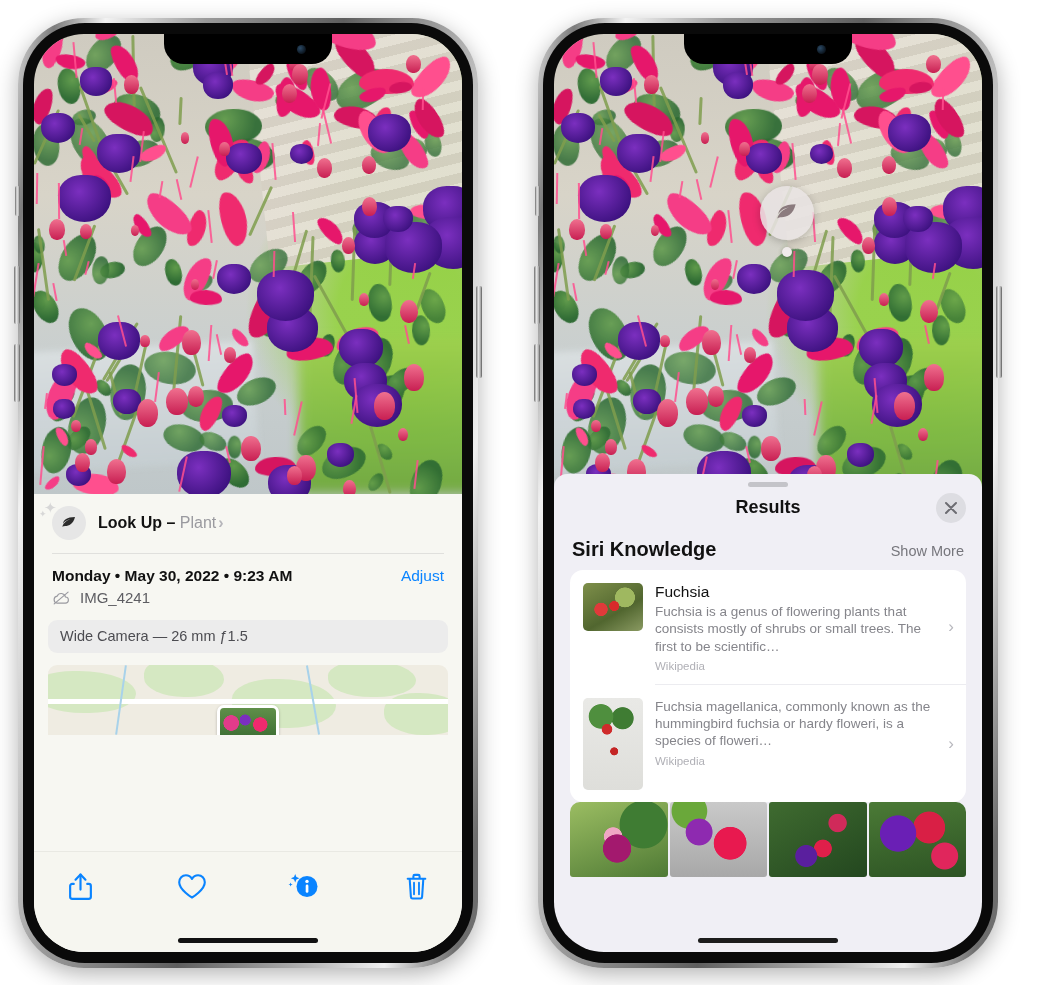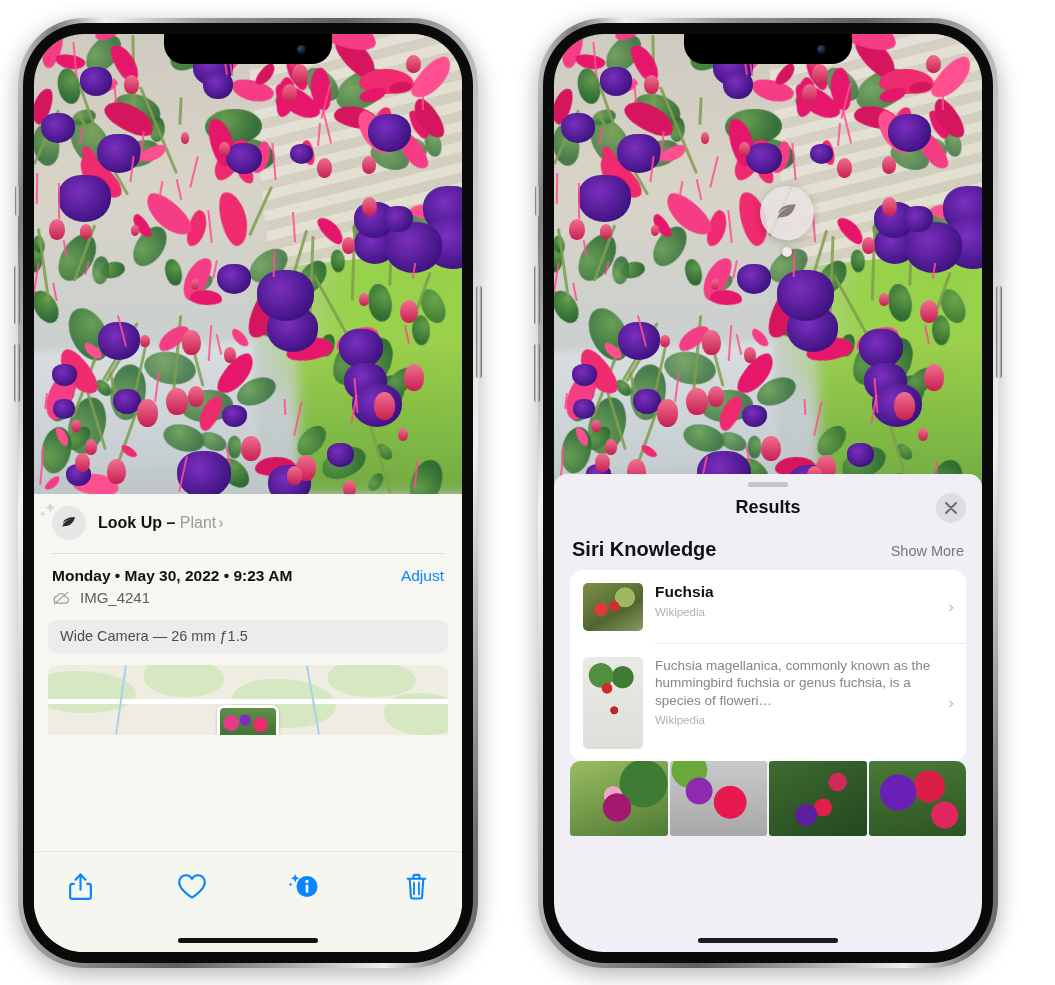--- a/index.html
+++ b/index.html
@@ -196,21 +196,21 @@
   }
   .sec-head{ display:flex; align-items:baseline; justify-content:space-between; padding:6px 18px 9px 18px;}
   .sec-title{ font-size:20px; font-weight:700; color:#111; }
   .show-more{ font-size:14.5px; color:#76767c; cursor:pointer; }
 
   .card{ margin:0 16px; background:#fff; border-radius:13px; overflow:hidden;}
   .krow{ display:flex; align-items:flex-start; gap:12px; padding:13px 12px 12px 13px; cursor:pointer;}
   .kthumb{ width:60px; height:48px; border-radius:5px; overflow:hidden; flex:none; position:relative;}
   .kthumb.tall{ height:92px; }
   .kbody{ flex:1; min-width:0; }
-  .ktitle{ font-size:15.5px; font-weight:700; color:#111; margin-bottom:2px;}
+  .ktitle{ font-size:15.5px; font-weight:400; color:#111; margin-bottom:2px;}
   .kdesc{ font-size:13.5px; line-height:1.28; color:#85858b; }
   .ksrc{ font-size:11.5px; color:#b0b0b6; margin-top:5px;}
   .kchev{ align-self:center; color:#b8b8be; font-size:17px; padding-left:4px;}
   .kdiv{ height:1px; background:#ececf0; margin-left:85px;}
 
   .sec2{ padding:14px 18px 8px 18px; }
   .grid{ display:flex; gap:2px; padding:0 16px; }
   .gcell{ flex:1; height:75px; border-radius:3px; overflow:hidden; position:relative; cursor:pointer;}
   .gcell:first-child{ border-top-left-radius:10px; }
   .gcell:last-child{ border-top-right-radius:10px; }
@@ -909,29 +909,30 @@
         <div class="sec-head">
           <div class="sec-title">Siri Knowledge</div>
           <div class="show-more">Show More</div>
         </div>
 
         <div class="card" id="knowCard">
             <div class="krow">
               <div class="kthumb" style="background: radial-gradient(circle at 30% 55%, rgb(224, 58, 58) 0px, rgb(224, 58, 58) 13%, rgba(0, 0, 0, 0) 14%), radial-gradient(circle at 52% 48%, rgb(216, 43, 43) 0px, rgb(216, 43, 43) 12%, rgba(0, 0, 0, 0) 13%), radial-gradient(circle at 70% 30%, rgb(159, 184, 96) 0px, rgb(159, 184, 96) 18%, rgba(0, 0, 0, 0) 19%), linear-gradient(150deg, rgb(126, 143, 74), rgb(81, 102, 47) 60%, rgb(138, 154, 98));"></div>
               <div class="kbody">
                 <div class="ktitle">Fuchsia</div>
+                <div class="kdesc">Fuchsia is a genus of flowering plants that consists mostly of shrubs or small trees. The first to be scientific…</div>
                 <div class="ksrc">Wikipedia</div>
               </div>
               <div class="kchev">›</div>
             </div>
             <div class="kdiv"></div>
             <div class="krow">
               <div class="kthumb tall" style="background: radial-gradient(circle at 40% 34%, rgb(207, 43, 43) 0px, rgb(207, 43, 43) 7%, rgba(0, 0, 0, 0) 8%), radial-gradient(circle at 52% 58%, rgb(196, 37, 37) 0px, rgb(196, 37, 37) 6%, rgba(0, 0, 0, 0) 7%), radial-gradient(circle at 30% 20%, rgb(79, 143, 62) 0px, rgb(79, 143, 62) 14%, rgba(0, 0, 0, 0) 15%), radial-gradient(circle at 66% 22%, rgb(63, 124, 51) 0px, rgb(63, 124, 51) 13%, rgba(0, 0, 0, 0) 14%), linear-gradient(rgb(233, 233, 230), rgb(222, 222, 218));"></div>
               <div class="kbody">
-                <div class="kdesc">Fuchsia magellanica, commonly known as the hummingbird fuchsia or genus fuchsia, is a species of floweri…</div>
+                <div class="kdesc">Fuchsia magellanica, commonly known as the hummingbird fuchsia or hardy floweri, is a species of floweri…</div>
                 <div class="ksrc">Wikipedia</div>
               </div>
               <div class="kchev">›</div>
             </div>
           </div>
 
 
         <div class="grid" id="webGrid">
             <div class="gcell" style="background: radial-gradient(circle at 48% 62%, rgb(163, 25, 110) 0px, rgb(163, 25, 110) 20%, rgba(0, 0, 0, 0) 21%), radial-gradient(circle at 44% 46%, rgb(240, 167, 196) 0px, rgb(240, 167, 196) 13%, rgba(0, 0, 0, 0) 14%), radial-gradient(circle at 75% 30%, rgb(63, 124, 51) 0px, rgb(63, 124, 51) 26%, rgba(0, 0, 0, 0) 27%), linear-gradient(160deg, rgb(155, 189, 98), rgb(79, 122, 53));"></div>
             <div class="gcell" style="background: radial-gradient(circle at 30% 40%, rgb(142, 42, 176) 0px, rgb(142, 42, 176) 16%, rgba(0, 0, 0, 0) 17%), radial-gradient(circle at 62% 55%, rgb(232, 25, 79) 0px, rgb(232, 25, 79) 22%, rgba(0, 0, 0, 0) 23%), radial-gradient(circle at 20% 12%, rgb(106, 168, 58) 0px, rgb(106, 168, 58) 17%, rgba(0, 0, 0, 0) 18%), linear-gradient(rgb(201, 201, 201), rgb(168, 168, 168));"></div>

